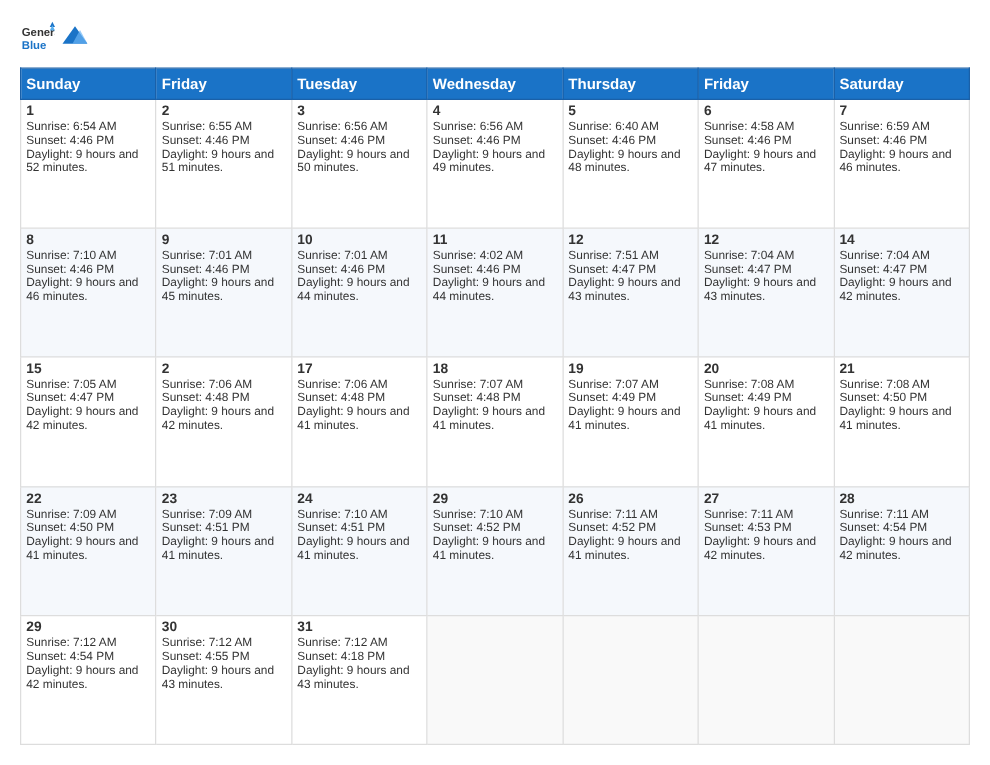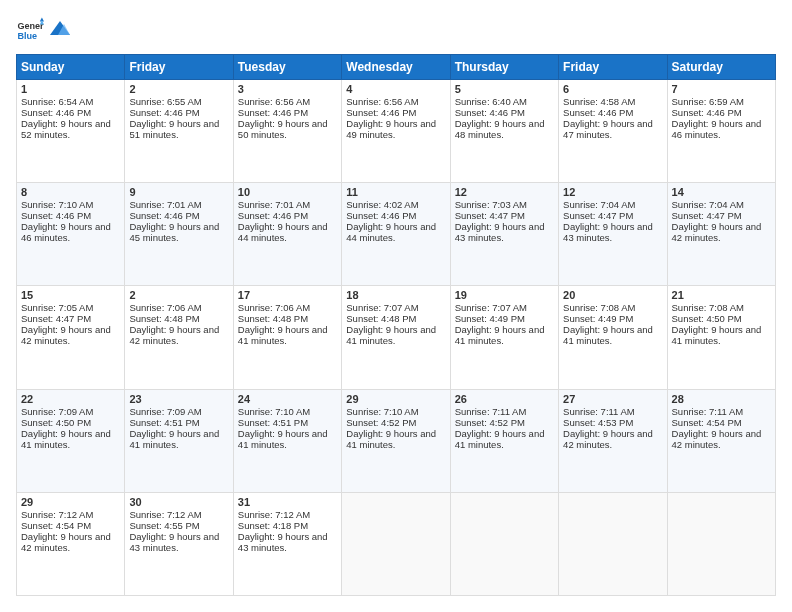--- a/index.html
+++ b/index.html
@@ -134,21 +134,21 @@
           <td><span class="day-num">4</span><span>Sunrise: 6:56 AM</span><br><span>Sunset: 4:46 PM</span><br><span>Daylight: 9 hours and 49 minutes.</span></td>
           <td><span class="day-num">5</span><span>Sunrise: 6:40 AM</span><br><span>Sunset: 4:46 PM</span><br><span>Daylight: 9 hours and 48 minutes.</span></td>
           <td><span class="day-num">6</span><span>Sunrise: 4:58 AM</span><br><span>Sunset: 4:46 PM</span><br><span>Daylight: 9 hours and 47 minutes.</span></td>
           <td><span class="day-num">7</span><span>Sunrise: 6:59 AM</span><br><span>Sunset: 4:46 PM</span><br><span>Daylight: 9 hours and 46 minutes.</span></td>
         </tr>
         <tr>
           <td><span class="day-num">8</span><span>Sunrise: 7:10 AM</span><br><span>Sunset: 4:46 PM</span><br><span>Daylight: 9 hours and 46 minutes.</span></td>
           <td><span class="day-num">9</span><span>Sunrise: 7:01 AM</span><br><span>Sunset: 4:46 PM</span><br><span>Daylight: 9 hours and 45 minutes.</span></td>
           <td><span class="day-num">10</span><span>Sunrise: 7:01 AM</span><br><span>Sunset: 4:46 PM</span><br><span>Daylight: 9 hours and 44 minutes.</span></td>
           <td><span class="day-num">11</span><span>Sunrise: 4:02 AM</span><br><span>Sunset: 4:46 PM</span><br><span>Daylight: 9 hours and 44 minutes.</span></td>
-          <td><span class="day-num">12</span><span>Sunrise: 7:03 AM</span><br><span>Sunset: 4:47 PM</span><br><span>Daylight: 9 hours and 43 minutes.</span></td>
+          <td><span class="day-num">12</span><span>Sunrise: 7:51 AM</span><br><span>Sunset: 4:47 PM</span><br><span>Daylight: 9 hours and 43 minutes.</span></td>
           <td><span class="day-num">12</span><span>Sunrise: 7:04 AM</span><br><span>Sunset: 4:47 PM</span><br><span>Daylight: 9 hours and 43 minutes.</span></td>
           <td><span class="day-num">14</span><span>Sunrise: 7:04 AM</span><br><span>Sunset: 4:47 PM</span><br><span>Daylight: 9 hours and 42 minutes.</span></td>
         </tr>
         <tr>
           <td><span class="day-num">15</span><span>Sunrise: 7:05 AM</span><br><span>Sunset: 4:47 PM</span><br><span>Daylight: 9 hours and 42 minutes.</span></td>
           <td><span class="day-num">2</span><span>Sunrise: 7:06 AM</span><br><span>Sunset: 4:48 PM</span><br><span>Daylight: 9 hours and 42 minutes.</span></td>
           <td><span class="day-num">17</span><span>Sunrise: 7:06 AM</span><br><span>Sunset: 4:48 PM</span><br><span>Daylight: 9 hours and 41 minutes.</span></td>
           <td><span class="day-num">18</span><span>Sunrise: 7:07 AM</span><br><span>Sunset: 4:48 PM</span><br><span>Daylight: 9 hours and 41 minutes.</span></td>
           <td><span class="day-num">19</span><span>Sunrise: 7:07 AM</span><br><span>Sunset: 4:49 PM</span><br><span>Daylight: 9 hours and 41 minutes.</span></td>
           <td><span class="day-num">20</span><span>Sunrise: 7:08 AM</span><br><span>Sunset: 4:49 PM</span><br><span>Daylight: 9 hours and 41 minutes.</span></td>

